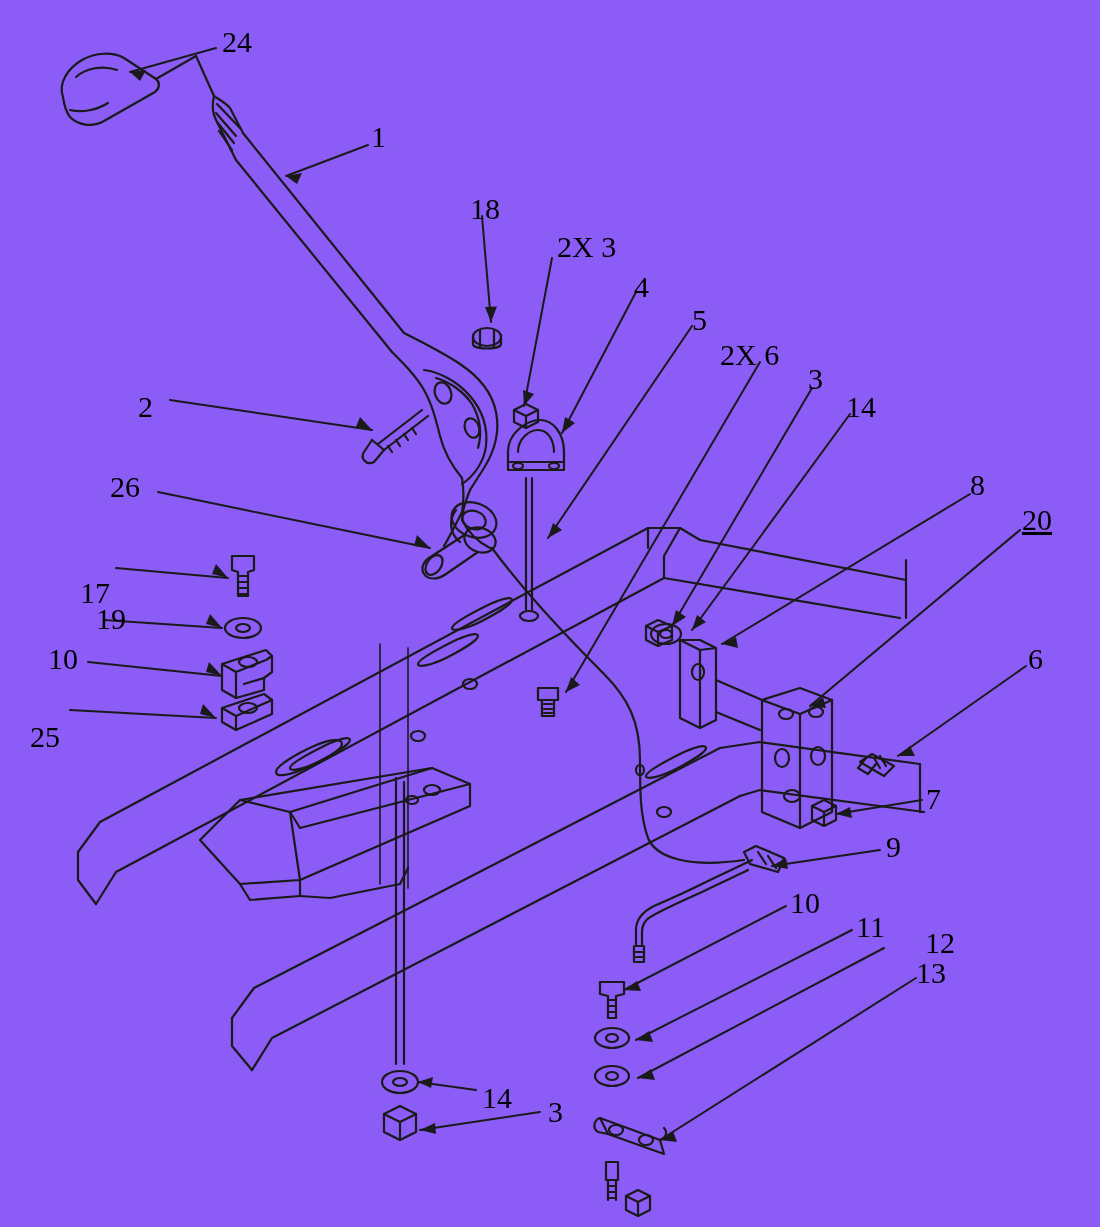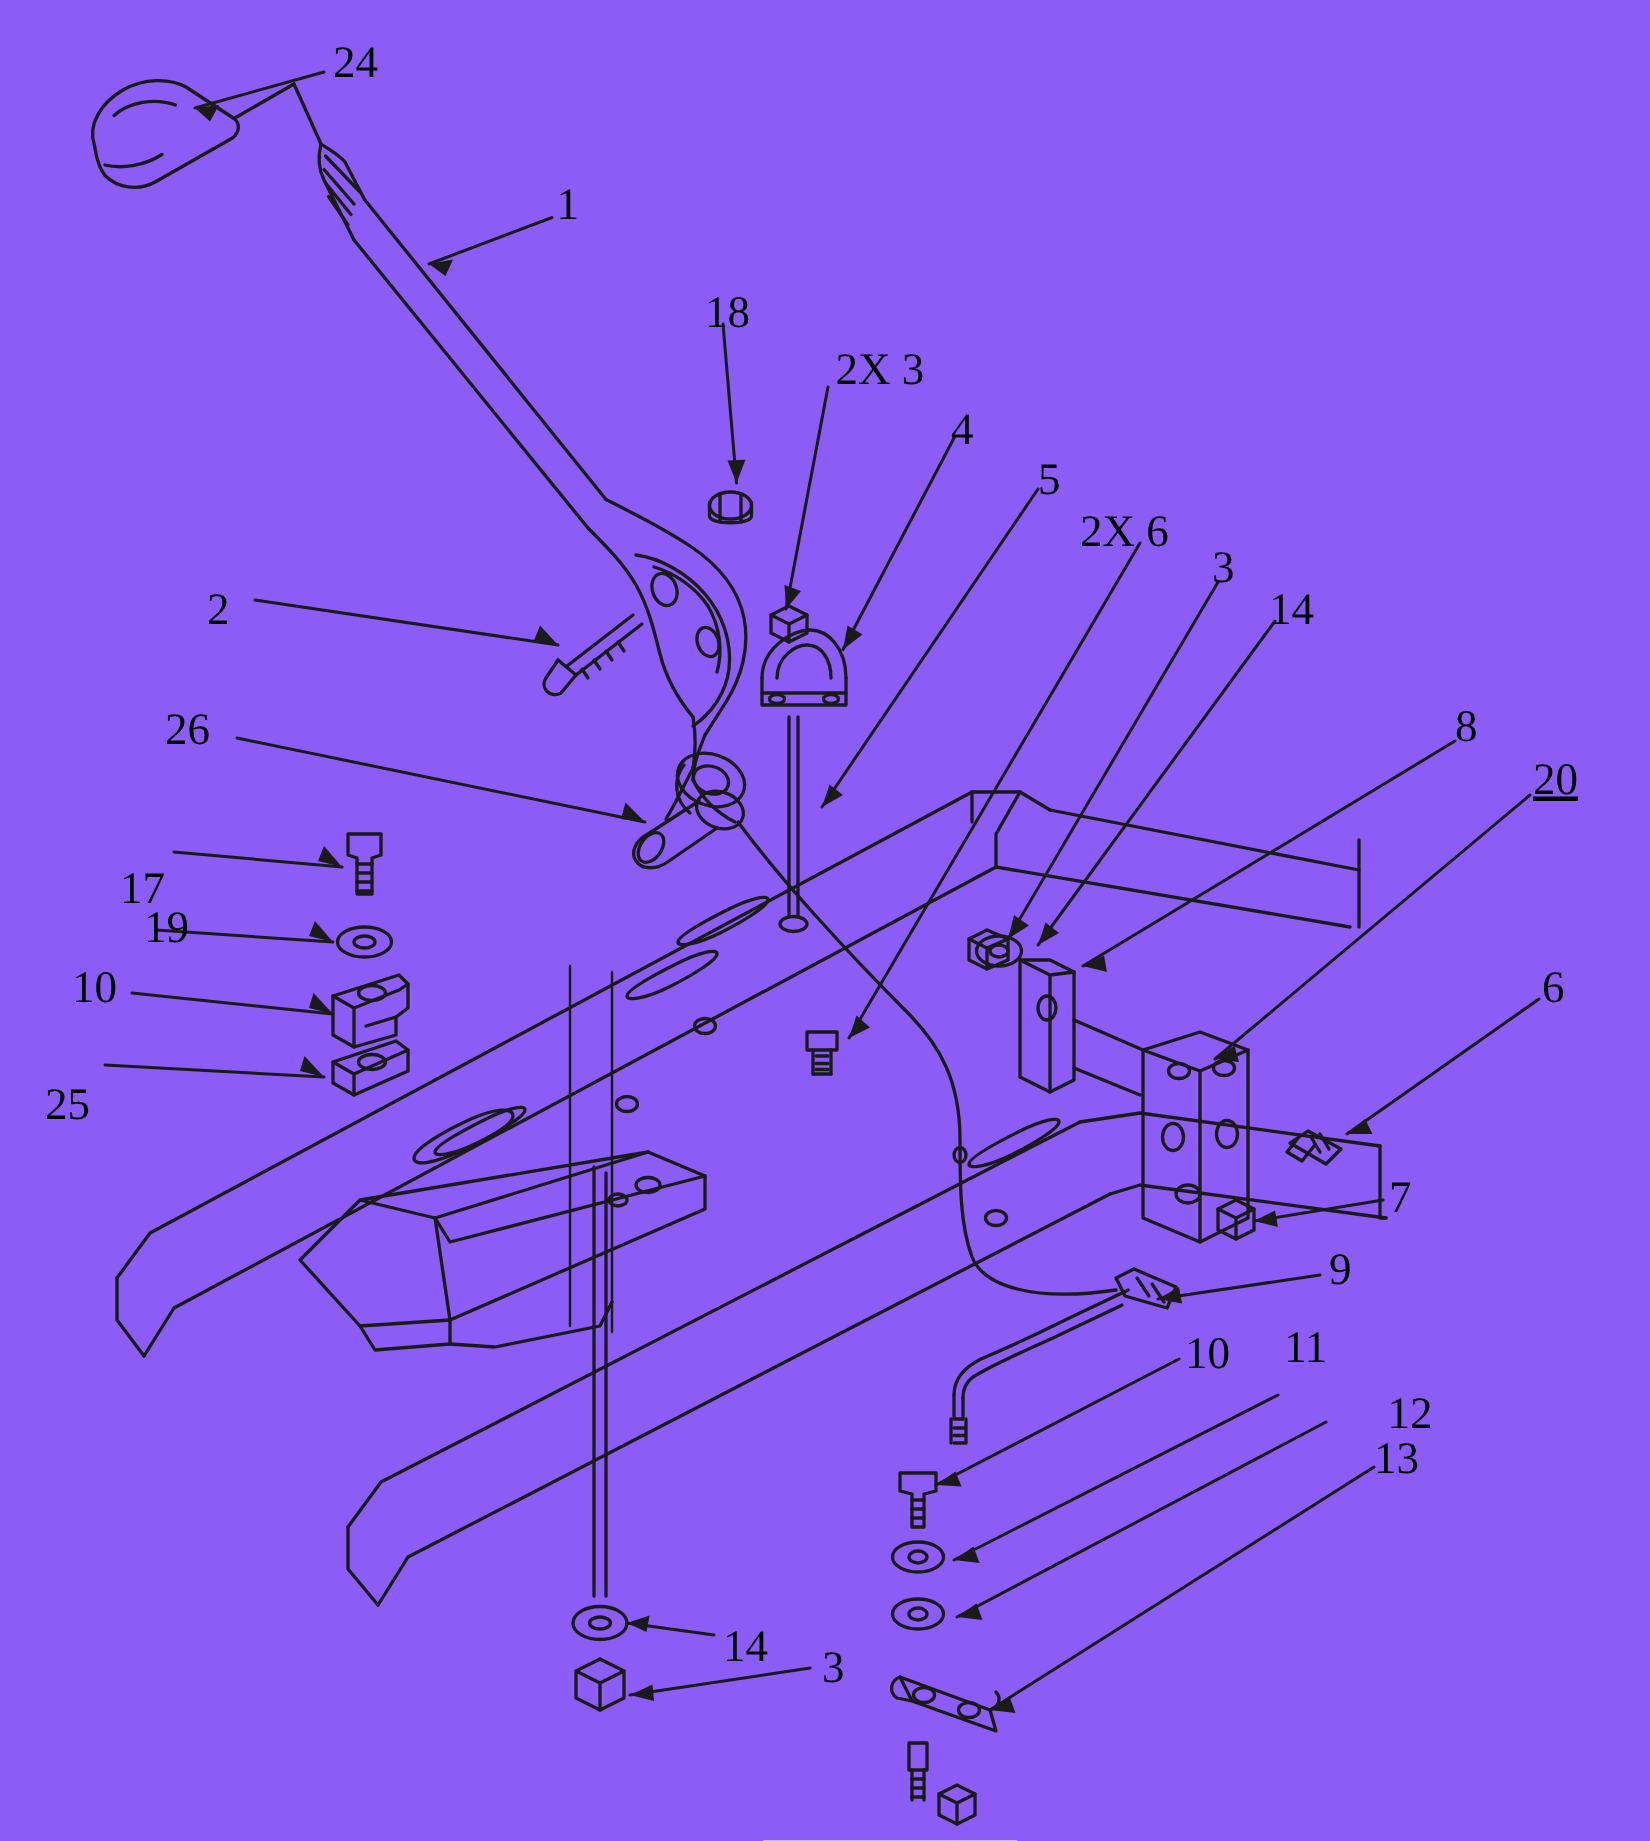--- a/index.html
+++ b/index.html
@@ -386,19 +386,19 @@
   <div class="callout" style="left:970px;  top:470px;">8</div>
   <div class="callout" style="left:1022px; top:505px;text-decoration:underline;">20</div>
   <div class="callout" style="left:80px;   top:552px;margin-top:26px;">17</div>
   <div class="callout" style="left:68px;   top:604px;margin-left:28px;">19</div>
   <div class="callout" style="left:48px;   top:644px;">10</div>
   <div class="callout" style="left:1028px; top:644px;">6</div>
   <div class="callout" style="left:30px;   top:692px;margin-top:30px;">25</div>
   <div class="callout" style="left:926px;  top:784px;">7</div>
   <div class="callout" style="left:886px;  top:832px;">9</div>
   <div class="callout" style="left:790px;  top:888px;">10</div>
-  <div class="callout" style="left:856px;  top:884px;">11</div>
+  <div class="callout" style="left:856px;  top:912px;">11</div>
   <div class="callout" style="left:925px;  top:928px;">12</div>
   <div class="callout" style="left:916px;  top:958px;">13</div>
   <div class="callout" style="left:482px;  top:1083px;">14</div>
   <div class="callout" style="left:548px;  top:1097px;">3</div>
 
 </div>
 
 </body></html>

